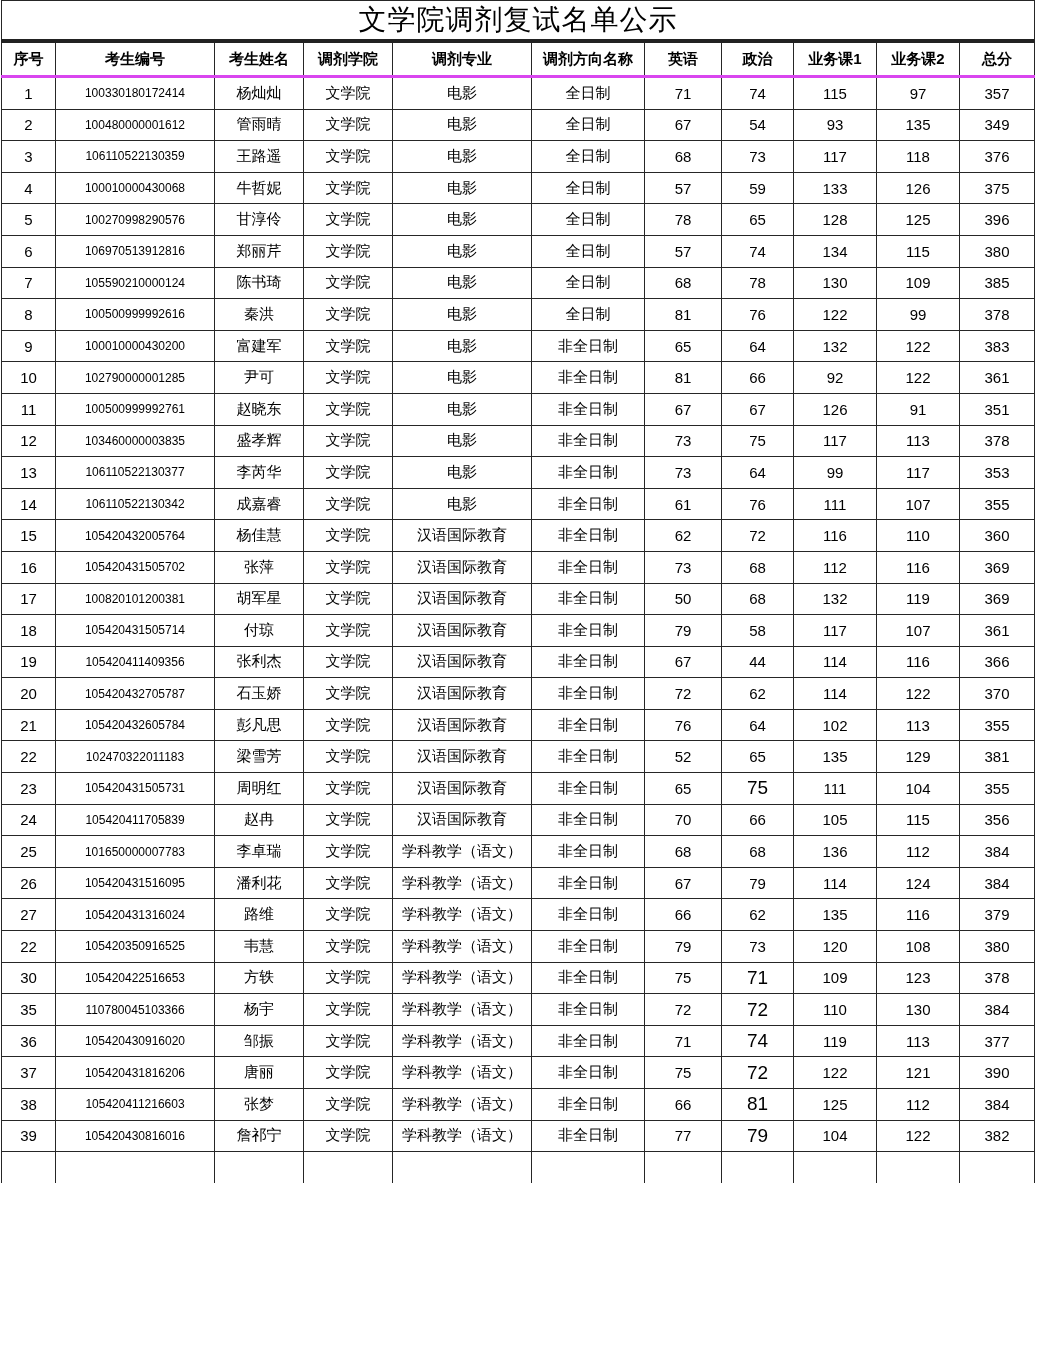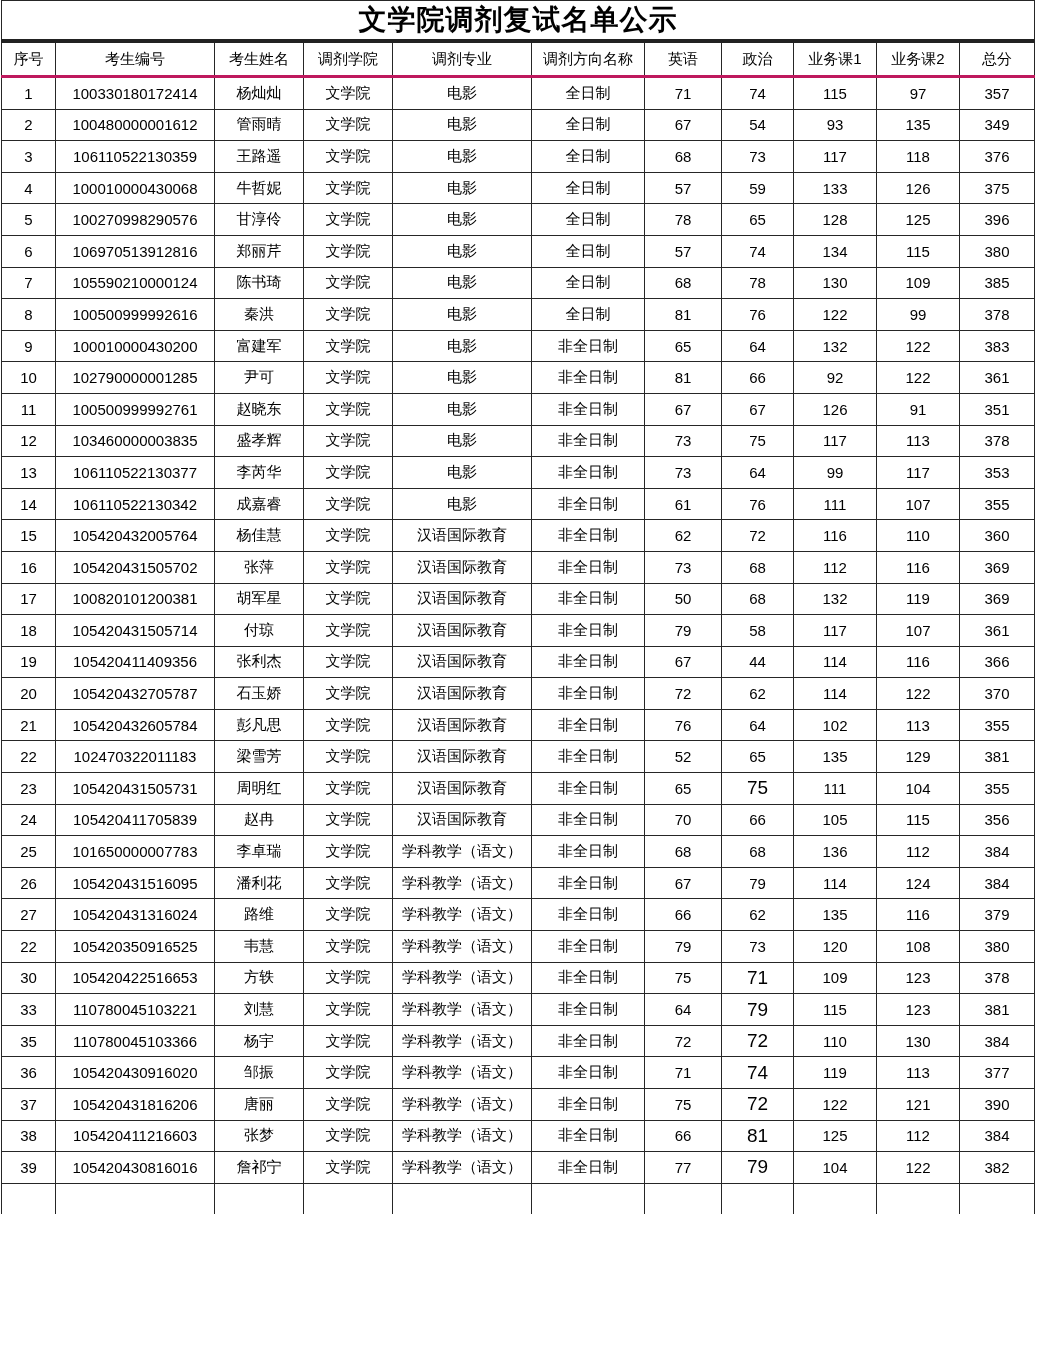--- a/index.html
+++ b/index.html
@@ -44,37 +44,37 @@
     vertical-align: middle;
     padding: 0 2px;
     overflow: hidden;
     white-space: nowrap;
   }
   tr.title-row th {
     height: 33px;
     border-top: 1px solid #262626;
     border-bottom: 4px solid #222222;
     font-size: 28px;
-    font-weight: 700;
+    font-weight: 400;
     letter-spacing: 1px;
   }
   tr.header-row th {
     height: 32px;
-    border-bottom: 3px solid #be185d;
+    border-bottom: 3px solid #d946ef;
     font-size: 15px;
-    font-weight: 400;
+    font-weight: 700;
   }
   tbody td {
     height: 30.6px;
     border-top: 2px solid #2b2b2b;
     border-bottom: 2px solid #2b2b2b;
     font-size: 15px;
     font-weight: 400;
   }
-  td.cell-id { font-size: 15px; letter-spacing: 0px; }
+  td.cell-id { font-size: 12px; letter-spacing: 0px; }
   td.cell-politics.large { font-size: 19px; }
   tr.partial-row td { height: 30.6px; border-bottom: none; }
 </style>
 </head>
 <body>
 
 <div class="sheet">
   <table class="roster">
     <colgroup>
       <col class="c-index">
@@ -479,33 +479,20 @@
           <td class="cell-college">文学院</td>
           <td class="cell-major">学科教学（语文）</td>
           <td class="cell-direction">非全日制</td>
           <td class="cell-english">75</td>
           <td class="cell-politics large">71</td>
           <td class="cell-course1">109</td>
           <td class="cell-course2">123</td>
           <td class="cell-total">378</td>
         </tr>
         <tr>
-          <td class="cell-index">33</td>
-          <td class="cell-id">110780045103221</td>
-          <td class="cell-name">刘慧</td>
-          <td class="cell-college">文学院</td>
-          <td class="cell-major">学科教学（语文）</td>
-          <td class="cell-direction">非全日制</td>
-          <td class="cell-english">64</td>
-          <td class="cell-politics large">79</td>
-          <td class="cell-course1">115</td>
-          <td class="cell-course2">123</td>
-          <td class="cell-total">381</td>
-        </tr>
-        <tr>
           <td class="cell-index">35</td>
           <td class="cell-id">110780045103366</td>
           <td class="cell-name">杨宇</td>
           <td class="cell-college">文学院</td>
           <td class="cell-major">学科教学（语文）</td>
           <td class="cell-direction">非全日制</td>
           <td class="cell-english">72</td>
           <td class="cell-politics large">72</td>
           <td class="cell-course1">110</td>
           <td class="cell-course2">130</td>

